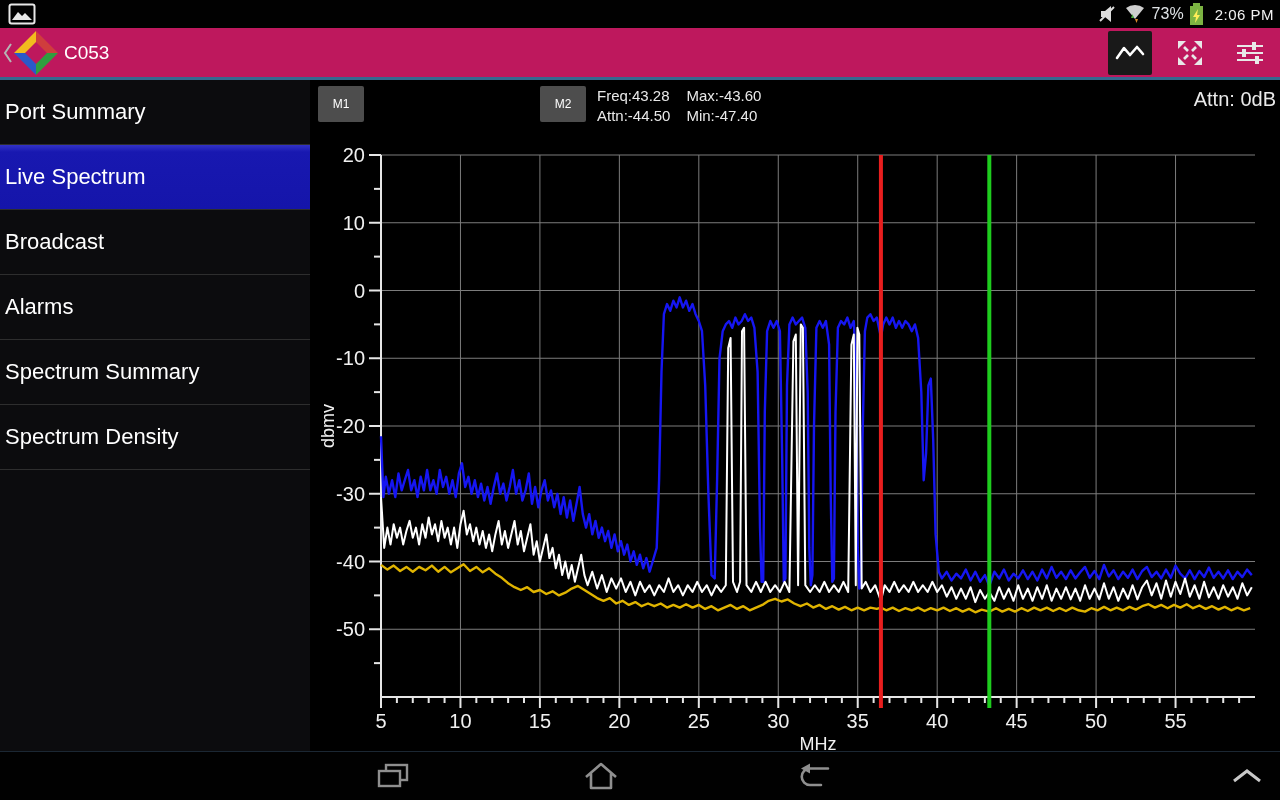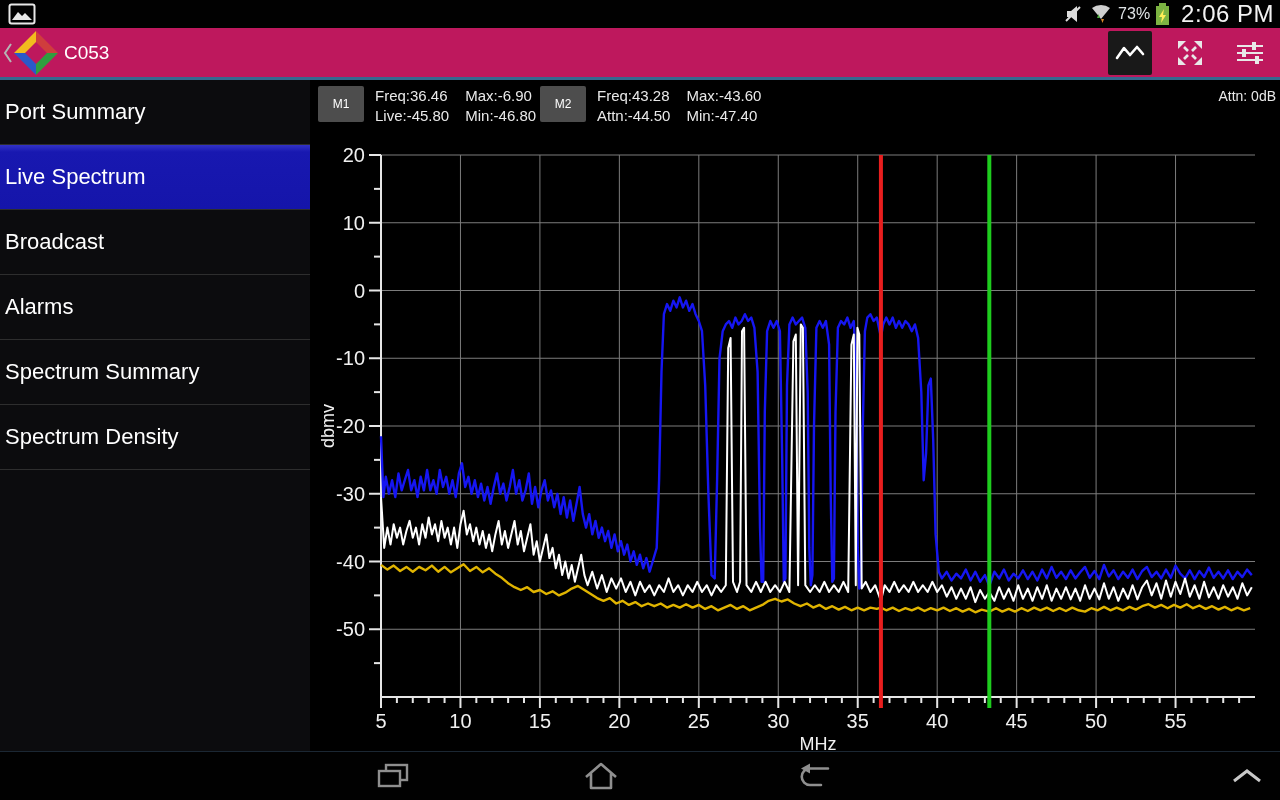--- a/index.html
+++ b/index.html
@@ -2,42 +2,42 @@
 <html><head>
 <meta charset="utf-8">
 <style>
   html,body{margin:0;padding:0;background:#000;}
   .screen{position:relative;width:1280px;height:800px;background:#000;overflow:hidden;
           font-family:"Liberation Sans",sans-serif;color:#fff;}
   
   .statusbar{position:absolute;top:0;left:0;width:100%;height:28px;background:#010101;}
   .sb-right{position:absolute;right:6px;top:0;height:28px;display:flex;align-items:center;gap:5px;}
   .sb-pct{font-size:16px;color:#dfe3e6;}
-  .sb-time{font-size:24px;color:#f2f2f2;margin-left:6px;letter-spacing:0.5px;}
+  .sb-time{font-size:15px;color:#f2f2f2;margin-left:6px;letter-spacing:0.5px;}
   
   .appbar{position:absolute;top:28px;left:0;width:100%;height:49px;background:#be185d;
           border-bottom:3px solid #35688f;}
   .ab-title{position:absolute;left:64px;top:0;height:49px;display:flex;align-items:center;
             font-size:19px;color:#fff;}
   .ab-actions{position:absolute;right:8px;top:0;height:49px;display:flex;align-items:center;gap:16px;}
   .ab-btn{width:44px;height:44px;display:flex;align-items:center;justify-content:center;border-radius:2px;}
   .ab-btn.hl{background:#191919;}
   
   .sidebar{position:absolute;top:80px;left:0;width:310px;height:788px;background:#0c0c0e;}
   .side-item{height:64px;border-bottom:1px solid #2e2e2e;display:flex;align-items:center;
              padding-left:5px;font-size:22px;color:#fff;cursor:pointer;}
   .side-item.selected{background:linear-gradient(180deg,#3232c6 0px,#1818b0 7px,#1515aa 100%);}
   
   .chartpanel{position:absolute;top:80px;left:310px;width:970px;height:672px;background:#000;}
   .marker-group{position:absolute;top:6px;display:flex;gap:11px;}
   .chip{width:46px;height:36px;background:#4d4d4d;border-radius:2px;color:#fff;font-size:12px;
         display:flex;align-items:center;justify-content:center;flex:0 0 auto;}
   .marker-cells{display:grid;grid-template-columns:auto auto;column-gap:16px;font-size:15px;
                 color:#e9e9e9;line-height:20px;align-content:center;}
-  .attn{position:absolute;top:8px;right:4px;font-size:14px;color:#e9e9e9;}
+  .attn{position:absolute;top:8px;right:4px;font-size:20px;color:#e9e9e9;}
   #plot{position:absolute;left:0;top:0;}
   
   .navbar{position:absolute;bottom:0;left:0;width:100%;height:48px;background:#010101;
           border-top:1px solid #1b2733;}
   .nav-ic{position:absolute;top:0;height:48px;display:flex;align-items:center;justify-content:center;}
 </style>
 </head>
 <body>
 
 <div class="screen">
@@ -234,26 +234,20 @@
         <text x="24" y="346" text-anchor="middle" fill="#f0f0f0" font-size="18" font-family="Liberation Sans, sans-serif" transform="rotate(-90 24 346)">dbmv</text>
         <polyline points="71.0,484.9 77.4,489.6 83.7,485.6 90.1,491.0 96.4,486.9 102.8,491.7 109.1,486.9 115.5,490.3 121.9,485.6 128.2,491.7 134.6,486.9 140.9,492.3 147.3,488.3 153.6,484.2 160.0,491.0 166.3,486.9 172.7,492.3 179.1,488.3 185.4,493.7 191.8,497.8 198.1,503.2 204.5,507.2 210.8,510.0 217.2,507.2 223.6,512.0 229.9,510.0 236.3,514.0 242.6,511.3 249.0,515.4 255.3,512.7 261.7,508.6 268.0,505.9 274.4,510.0 280.8,514.0 287.1,518.1 293.5,520.8 299.8,518.1 306.2,523.5 312.5,520.8 318.9,524.9 325.3,522.1 331.6,526.2 338.0,523.5 344.3,526.2 350.7,523.5 357.0,527.6 363.4,524.9 369.7,527.6 376.1,524.2 382.5,527.6 388.8,524.9 395.2,528.9 401.5,526.2 407.9,530.3 414.2,527.6 420.6,524.9 427.0,528.9 433.3,526.2 439.7,530.3 446.0,527.6 452.4,524.9 458.7,520.8 465.1,518.8 471.5,521.5 477.8,519.4 484.2,523.5 490.5,526.2 496.9,523.5 503.2,527.6 509.6,524.9 515.9,528.9 522.3,526.2 528.7,529.6 535.0,526.9 541.4,530.3 547.7,527.6 554.1,530.3 560.4,527.6 566.8,528.9 570.9,527.6 576.3,530.3 582.7,527.6 589.0,531.0 595.4,528.2 601.8,530.3 608.1,527.6 614.5,531.0 620.8,528.2 627.2,530.3 633.5,527.6 639.9,531.0 646.3,528.2 652.6,531.6 659.0,528.9 665.3,532.3 671.7,529.6 679.3,531.6 686.0,528.2 692.3,531.6 698.7,528.9 705.0,531.6 711.4,528.2 717.8,531.0 724.1,527.6 730.5,530.3 736.8,527.6 743.2,531.0 749.5,528.2 755.9,531.0 762.3,527.6 768.6,530.3 775.0,531.6 781.3,528.2 787.7,530.3 794.0,526.9 800.4,530.3 806.7,527.6 813.1,530.3 819.5,526.9 825.8,529.6 832.2,526.2 838.5,524.2 844.9,527.6 851.2,524.9 857.6,528.2 864.0,524.9 870.3,527.6 876.7,524.2 883.0,528.2 889.4,525.5 895.7,528.9 902.1,526.2 908.5,529.6 914.8,526.9 921.2,530.3 927.5,527.6 933.9,530.3 940.2,528.2" fill="none" stroke="#e0b400" stroke-width="2.4" stroke-linejoin="round"></polyline>
         <polyline points="71.0,356.2 73.4,417.1 75.8,396.8 78.9,413.8 82.1,400.2 85.3,417.1 88.5,393.4 91.7,410.4 94.8,400.2 98.0,390.0 101.2,410.4 104.4,400.2 107.5,417.1 110.7,396.8 113.9,410.4 117.1,390.0 120.3,410.4 123.4,400.2 126.6,413.8 129.8,390.0 133.0,407.0 136.2,396.8 139.3,413.8 142.5,400.2 145.7,417.1 148.9,393.4 152.0,383.3 155.2,407.0 158.4,396.8 161.6,413.8 164.8,400.2 167.9,417.1 171.1,403.6 174.3,420.5 177.5,407.0 180.6,423.9 183.8,407.0 187.0,393.4 190.2,413.8 193.4,403.6 196.5,420.5 199.7,407.0 202.9,390.0 206.1,413.8 209.3,400.2 212.4,420.5 215.6,410.4 218.8,393.4 222.0,423.9 225.1,407.0 228.3,427.3 231.5,410.4 234.7,400.2 237.9,420.5 241.0,410.4 244.2,427.3 247.4,413.8 250.6,434.1 253.7,417.1 256.9,437.5 260.1,420.5 263.3,440.9 266.5,423.9 269.6,407.0 272.8,434.1 276.0,447.6 279.2,434.1 282.3,454.4 285.5,440.9 288.7,457.8 291.9,447.6 295.1,461.2 298.2,451.0 301.4,467.9 304.6,454.4 307.8,471.3 311.0,461.2 314.1,474.7 317.3,464.6 320.5,481.5 323.7,471.3 326.8,484.9 330.0,474.7 333.2,488.3 336.4,478.1 339.6,491.7 342.7,481.5 346.7,467.9 349.1,400.2 351.5,291.8 353.9,234.2 357.0,224.1 360.2,230.8 363.4,220.7 366.6,227.4 369.7,217.3 372.9,227.4 376.1,220.7 379.3,230.8 382.5,224.1 385.6,234.2 388.8,241.0 392.0,251.2 395.2,305.4 398.4,413.8 401.5,495.1 404.7,498.4 407.1,400.2 409.5,278.3 412.7,251.2 415.8,244.4 419.0,241.0 422.2,247.8 425.4,237.6 428.5,244.4 431.7,241.0 434.9,234.2 438.1,241.0 441.3,237.6 444.4,247.8 447.6,291.8 450.0,447.6 451.6,501.8 453.2,501.8 454.8,332.4 457.1,251.2 460.3,241.0 463.5,247.8 466.7,241.0 469.9,251.2 472.2,379.9 473.8,501.8 475.4,498.4 477.0,305.4 479.4,244.4 482.6,237.6 485.8,244.4 488.9,241.0 492.1,237.6 495.3,247.8 497.7,312.1 499.3,467.9 500.8,505.2 502.4,495.1 504.0,346.0 506.4,247.8 509.6,241.0 512.8,247.8 515.9,241.0 519.1,264.7 520.7,413.8 522.3,501.8 523.9,498.4 525.5,332.4 527.9,247.8 531.0,241.0 534.2,244.4 537.4,237.6 540.6,247.8 543.8,241.0 546.1,291.8 547.7,467.9 549.3,508.6 550.9,498.4 552.5,359.6 554.9,251.2 557.3,237.6 560.4,234.2 563.6,241.0 566.8,237.6 570.9,257.2 573.2,244.4 576.3,237.6 579.5,244.4 582.7,237.6 585.9,247.8 589.0,241.0 592.2,247.8 595.4,241.0 598.6,244.4 601.8,251.2 604.9,244.4 608.1,257.9 611.3,312.1 613.7,400.2 616.1,373.1 618.4,305.4 620.8,298.6 623.2,359.6 625.6,454.4 628.8,491.7 631.9,498.4 636.7,491.7 641.5,500.5 646.3,493.7 651.0,498.4 655.8,489.6 660.6,500.5 665.3,491.7 670.1,501.8 674.9,495.1 679.3,505.9 684.4,491.7 689.2,498.4 693.9,489.6 698.7,500.5 703.5,493.7 708.2,498.4 713.0,490.3 717.8,499.1 722.5,491.7 727.3,500.5 732.1,489.6 736.8,498.4 741.6,486.9 746.4,497.8 751.1,491.7 755.9,499.1 760.7,490.3 765.4,498.4 770.2,492.3 775.0,486.9 779.7,497.8 784.5,491.0 789.3,499.1 794.0,484.9 798.8,496.4 803.6,490.3 808.3,499.1 813.1,491.7 817.9,497.8 822.6,489.6 827.4,499.1 832.2,491.0 836.9,486.9 841.7,497.1 846.5,491.7 851.2,498.4 856.0,489.6 860.8,497.8 865.5,485.6 870.3,493.7 875.1,498.4 879.8,490.3 884.6,499.1 889.4,491.0 894.1,497.1 898.9,487.6 903.7,497.8 908.5,491.7 913.2,498.4 918.0,490.3 922.8,499.1 927.5,491.7 932.3,497.1 937.1,489.6 941.8,495.1" fill="none" stroke="#1616f2" stroke-width="2.4" stroke-linejoin="round"></polyline>
         <polyline points="71.0,417.1 74.2,467.9 77.4,447.6 80.5,464.6 83.7,444.2 86.9,457.8 90.1,447.6 93.2,464.6 96.4,451.0 99.6,440.9 102.8,457.8 106.0,447.6 109.1,464.6 112.3,444.2 115.5,457.8 118.7,437.5 121.9,454.4 125.0,444.2 128.2,461.2 131.4,440.9 134.6,457.8 137.7,447.6 140.9,464.6 144.1,447.6 147.3,467.9 150.5,444.2 153.6,430.7 156.8,454.4 160.0,444.2 163.2,461.2 166.3,447.6 169.5,464.6 172.7,451.0 175.9,467.9 179.1,454.4 182.2,471.3 185.4,454.4 188.6,440.9 191.8,464.6 194.9,451.0 198.1,467.9 201.3,454.4 204.5,440.9 207.7,464.6 210.8,451.0 214.0,471.3 217.2,457.8 220.4,444.2 223.6,474.7 226.7,461.2 229.9,481.5 233.1,467.9 236.3,454.4 239.4,478.1 242.6,467.9 245.8,488.3 249.0,474.7 252.2,495.1 255.3,481.5 258.5,498.4 261.7,484.9 264.9,501.8 268.0,488.3 271.2,474.7 274.4,495.1 277.6,505.2 282.3,491.7 287.1,508.6 291.9,495.1 296.7,512.0 301.4,498.4 306.2,508.6 311.0,498.4 315.7,512.0 320.5,501.8 325.3,515.4 330.0,501.8 334.8,512.0 339.6,505.2 344.3,515.4 349.1,505.2 353.9,512.0 358.6,498.4 363.4,512.0 368.2,505.2 372.9,515.4 377.7,505.2 382.5,512.0 387.2,501.8 392.0,512.0 396.8,505.2 401.5,515.4 406.3,505.2 411.1,512.0 415.8,505.2 418.2,268.1 420.6,257.9 423.0,501.8 427.0,512.0 430.1,501.8 432.0,251.2 434.1,247.8 436.5,505.2 441.3,512.0 446.0,501.8 450.8,512.0 455.6,501.8 460.3,512.0 465.1,505.2 469.9,512.0 474.6,501.8 479.4,512.0 483.4,261.3 485.8,254.5 488.1,505.2 490.8,244.4 492.9,247.8 495.3,505.2 500.1,512.0 504.8,505.2 509.6,512.0 514.4,501.8 519.1,512.0 523.9,505.2 528.7,512.0 533.4,501.8 538.2,512.0 541.4,264.7 543.8,254.5 545.8,505.2 547.4,247.8 549.3,254.5 551.7,508.6 555.7,501.8 560.4,512.0 565.2,505.2 570.9,520.8 574.7,505.2 579.5,512.0 584.3,501.8 589.0,512.0 593.8,505.2 598.6,512.0 603.3,501.8 608.1,512.0 612.9,505.2 617.6,512.0 622.4,501.8 627.2,512.0 631.9,505.2 636.7,516.7 641.5,507.2 646.3,518.8 651.0,508.6 655.8,518.8 660.6,507.2 665.3,522.1 670.1,510.0 674.9,518.8 679.3,512.0 684.4,520.8 689.2,507.2 693.9,518.8 698.7,508.6 703.5,520.8 708.2,505.2 713.0,518.8 717.8,508.6 722.5,520.8 727.3,507.2 732.1,518.8 736.8,505.2 741.6,520.8 746.4,508.6 751.1,518.8 755.9,507.2 760.7,519.4 765.4,508.6 770.2,520.8 775.0,505.2 779.7,518.8 784.5,508.6 789.3,519.4 794.0,503.2 798.8,518.8 803.6,507.2 808.3,520.8 813.1,508.6 817.9,518.8 822.6,505.2 827.4,519.4 832.2,507.2 836.9,500.5 841.7,515.4 846.5,503.2 851.2,518.8 856.0,500.5 860.8,516.7 865.5,501.8 870.3,514.0 875.1,498.4 879.8,516.7 884.6,505.2 889.4,518.8 894.1,501.8 898.9,517.4 903.7,507.2 908.5,518.8 913.2,505.2 918.0,516.7 922.8,507.2 927.5,518.8 932.3,503.2 937.1,515.4 941.8,507.2" fill="none" stroke="#ffffff" stroke-width="2" stroke-linejoin="round"></polyline>
         <line x1="570.928" x2="570.928" y1="75" y2="628" stroke="#e81e1e" stroke-width="4"></line>
         <line x1="679.304" x2="679.304" y1="75" y2="628" stroke="#1ecc1e" stroke-width="4"></line>
       </svg>
 
     <div class="marker-group" style="left:8px;">
       <div class="chip">M1</div>
-      <div class="marker-cells">
-        <span>Freq:36.46</span>
-        <span>Max:-6.90</span>
-        <span>Live:-45.80</span>
-        <span>Min:-46.80</span>
-      </div>
     </div>
 
     <div class="marker-group" style="left:230px;">
       <div class="chip">M2</div>
       <div class="marker-cells">
         <span>Freq:43.28</span>
         <span>Max:-43.60</span>
         <span>Attn:-44.50</span>
         <span>Min:-47.40</span>
       </div>

